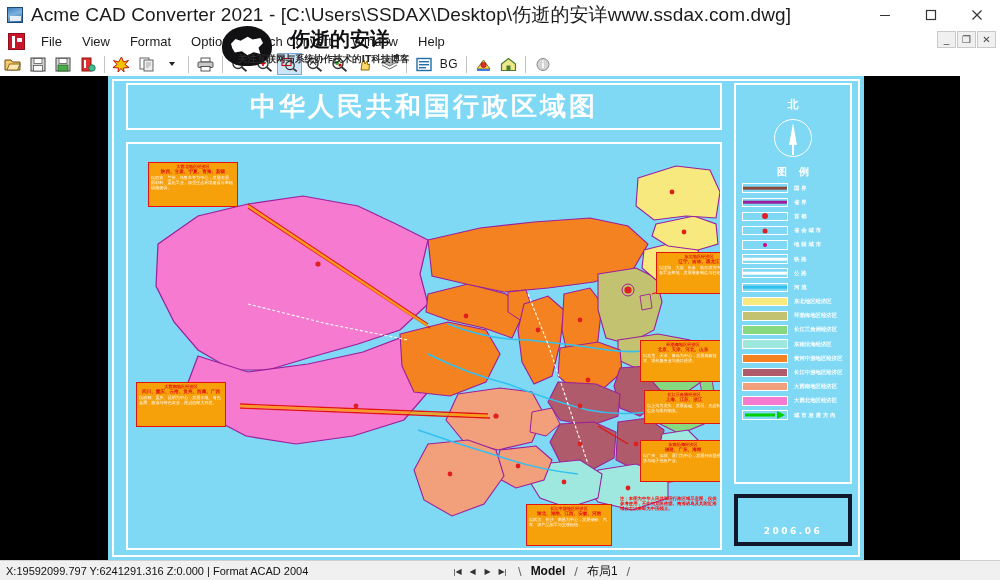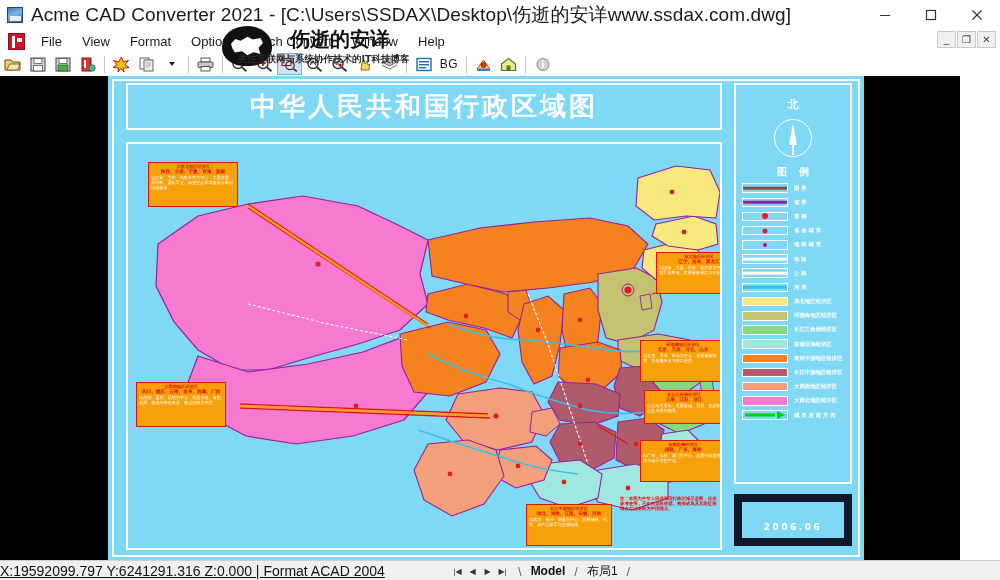--- a/index.html
+++ b/index.html
@@ -181,21 +181,21 @@
     position: absolute; right: 2px; top: 50%; transform: translateY(-50%);
     width: 0; height: 0; border-top: 4px solid transparent; border-bottom: 4px solid transparent;
     border-left: 8px solid #00d000;
   }
   .lg-label {
     color: #ffffff; font-size: 5.4px; line-height: 7px; white-space: nowrap;
     font-family: "DejaVu Sans", sans-serif; font-weight: 700;
   }
   .date-box {
     position: absolute; left: 626px; top: 418px; width: 118px; height: 52px;
-    border: 8px solid #0f172a; display: flex; align-items: flex-end; justify-content: center;
+    border: 4px solid #0f172a; display: flex; align-items: flex-end; justify-content: center;
     padding-bottom: 6px;
   }
   .date-text {
     color: #ffffff; font-size: 9px; letter-spacing: 2.5px; font-weight: 700;
     font-family: "DejaVu Sans", sans-serif;
   }
 
   
   .watermark {
     position: absolute; left: 222px; top: 26px; width: 360px; height: 50px;
@@ -220,21 +220,21 @@
     font-size: 9.5px; font-weight: 700; color: #2a2a2a; white-space: nowrap;
     font-family: "DejaVu Sans", sans-serif;
   }
 
   
   .statusbar {
     position: absolute; left: 0; top: 560px; width: 1000px; height: 20px;
     background: #f0f0f0; border-top: 1px solid #cfcfcf;
     display: flex; align-items: center;
   }
-  .status-text { font-size: 14px; color: #111; margin-left: 0; white-space: nowrap; text-decoration: underline; }
+  .status-text { font-size: 11px; color: #111; margin-left: 6px; white-space: nowrap; }
   .sheet-nav { position: absolute; left: 450px; top: 0; height: 20px; display: flex; align-items: center; }
   .nav-btn {
     width: 15px; height: 16px; display: flex; align-items: center; justify-content: center;
     font-size: 8px; color: #333;
   }
   .sheet-tabs { position: absolute; left: 518px; top: 0; height: 20px; display: flex; align-items: center; }
   .tab-model { font-size: 12px; font-weight: 700; color: #111; padding: 0 9px; }
   .tab-layout { font-size: 12px; color: #111; padding: 0 9px; }
   .tab-slash { color: #666; font-size: 13px; }
 </style>

